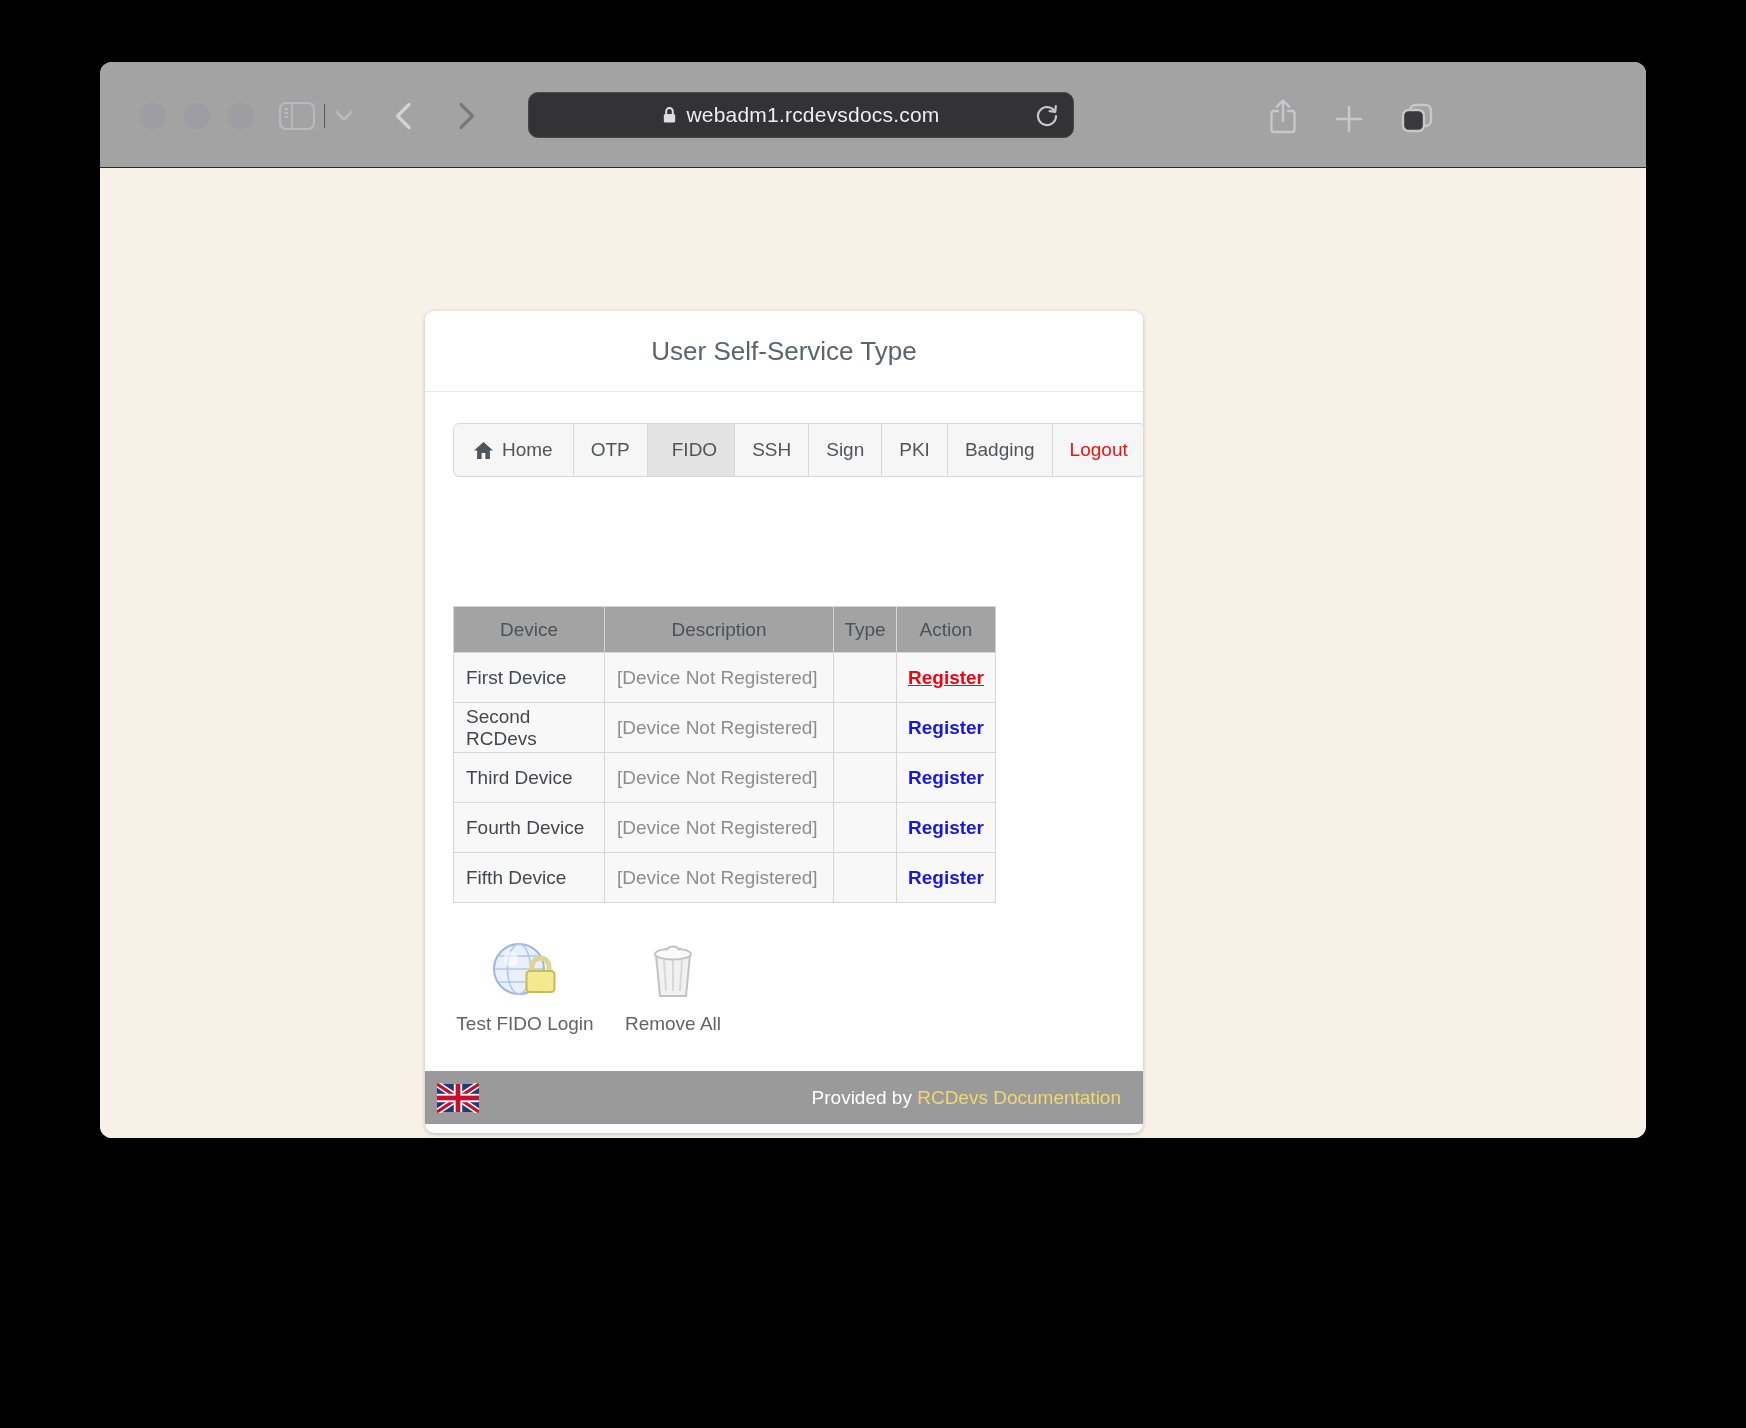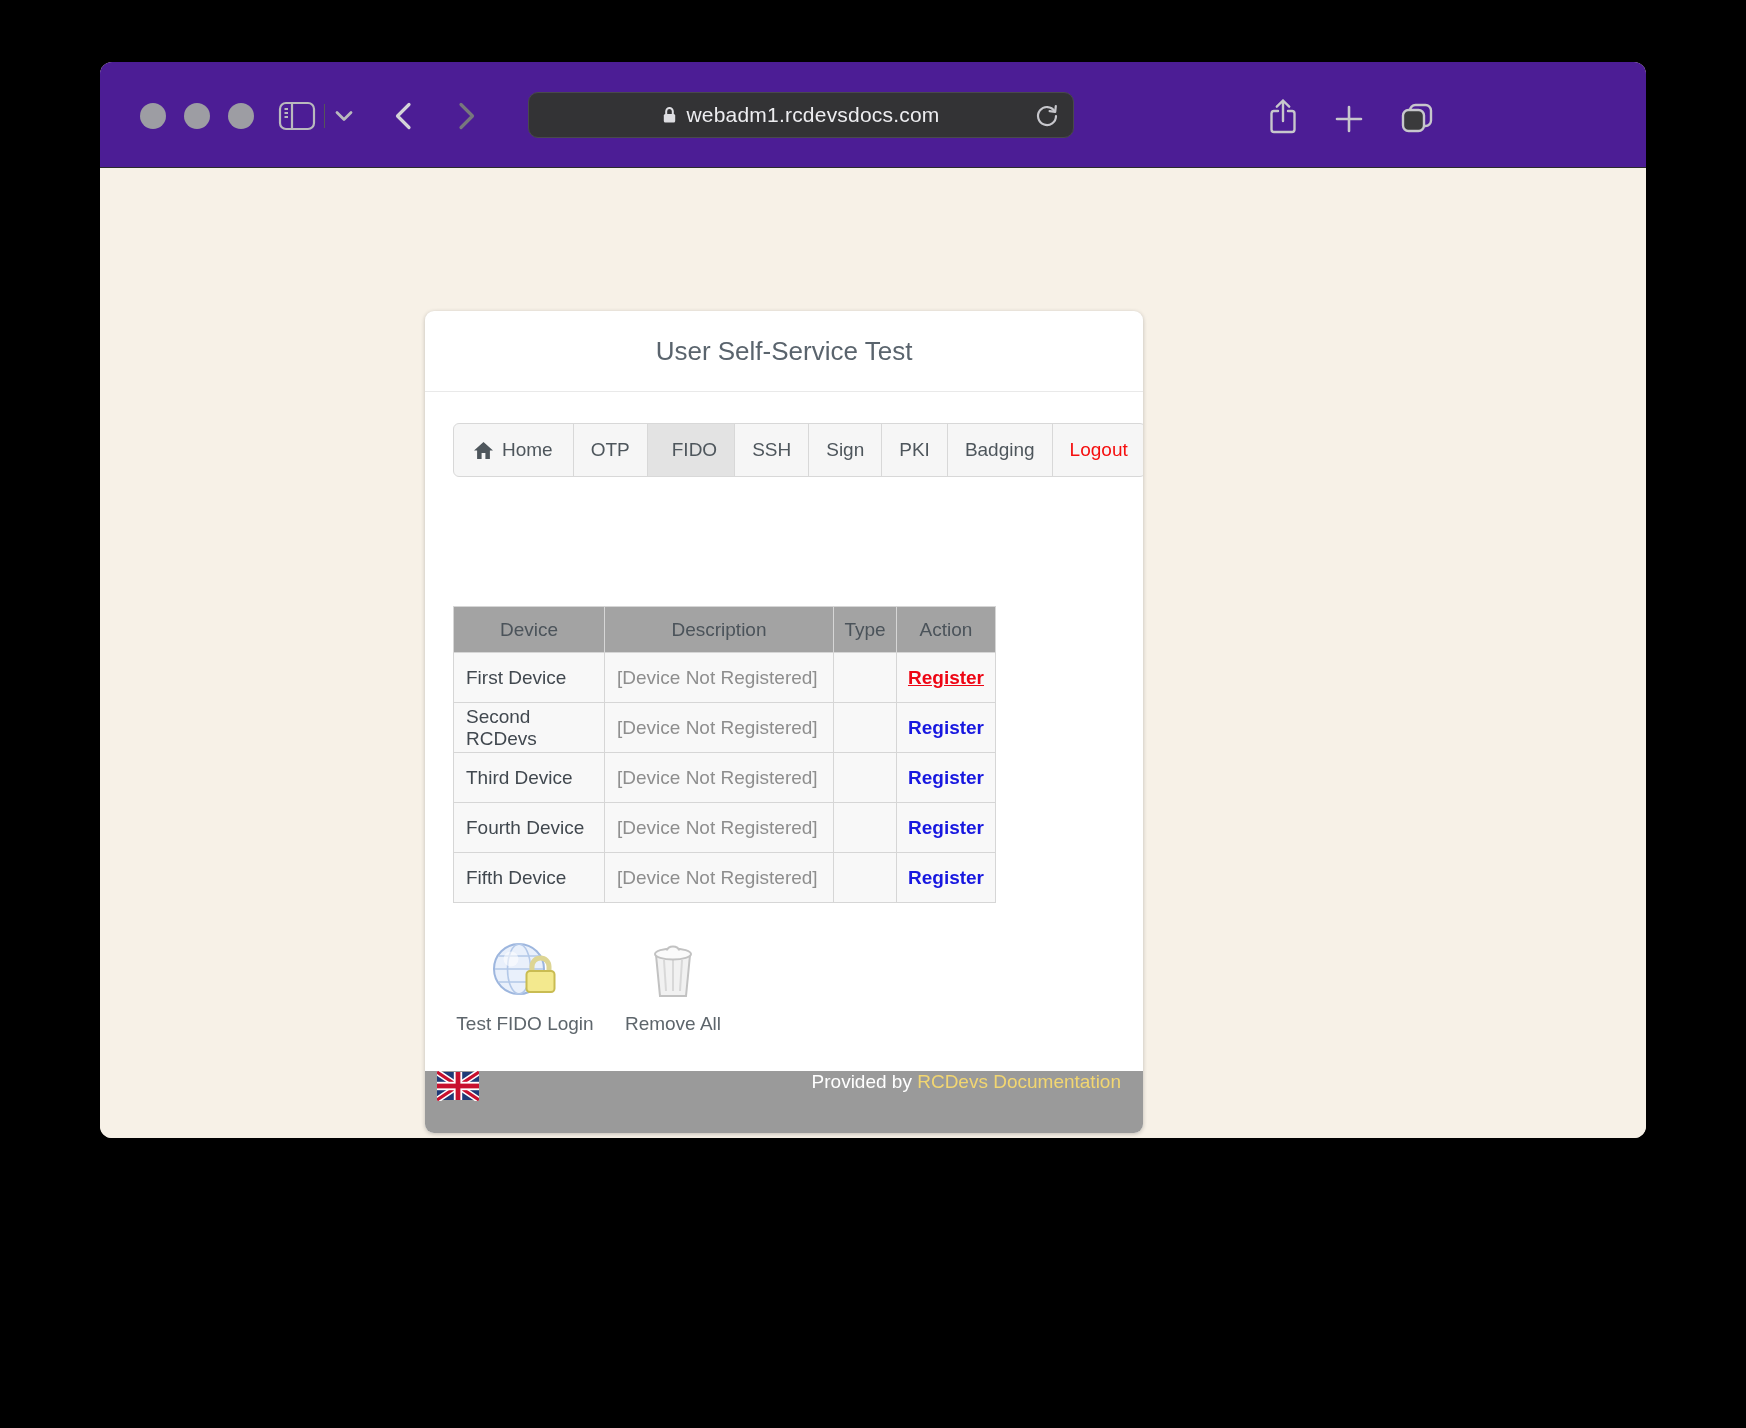--- a/index.html
+++ b/index.html
@@ -3,21 +3,21 @@
 <meta charset="utf-8">
 <style>
   * { margin:0; padding:0; box-sizing:border-box; }
   html,body { width:1746px; height:1428px; background:#000; font-family:"Liberation Sans", sans-serif; }
   body { position:relative; overflow:hidden; }
 
   
   .window { position:absolute; left:100px; top:62px; width:1546px; height:1076px;
             border-radius:12px; overflow:hidden; background:#f7f1e7;
             box-shadow:0 10px 40px rgba(0,0,0,.6); }
-  .toolbar { position:relative; height:106px; background:#4c1d95; border-bottom:1px solid #2a2a2c; }
+  .toolbar { position:relative; height:106px; background:#a3a3a3; border-bottom:1px solid #2a2a2c; }
 
   .traffic { position:absolute; left:40px; top:41px; display:flex; gap:18px; }
   .traffic span { width:26px; height:26px; border-radius:50%; background:#9d9da3; display:block; }
 
   .tb-icon { position:absolute; display:flex; align-items:center; justify-content:center; }
   .tb-divider { position:absolute; left:224px; top:42px; width:1px; height:24px; background:#55555a; }
 
   .urlbar { position:absolute; left:428px; top:30px; width:546px; height:46px;
             background:#333335; border:1px solid #49494c; border-radius:10px;
             display:flex; align-items:center; justify-content:center; gap:9px; }
@@ -60,22 +60,22 @@
   td.cell-action { text-align:center; }
   a.reg-red  { color:#ee0514; font-weight:700; text-decoration:underline; cursor:pointer; }
   a.reg-blue { color:#1717e0; font-weight:700; text-decoration:none; cursor:pointer; }
 
   .action-btn { position:absolute; top:628px; text-align:center; cursor:pointer; }
   .action-btn .ic { height:60px; display:flex; align-items:flex-end; justify-content:center; margin-bottom:14px; }
   .action-btn .lbl { font-size:19px; color:#5d656b; }
   .action-btn.first  { left:30px;  width:140px; }
   .action-btn.second { left:193px; width:110px; }
 
-  .card-footer { position:absolute; left:0; top:760px; width:100%; height:62px;
-                 background:#9a9a9a; display:flex; align-items:flex-start; padding:0 22px 0 12px; }
+  .card-footer { position:absolute; left:0; top:760px; width:100%; height:53px;
+                 background:#9a9a9a; display:flex; align-items:center; padding:0 22px 0 12px; }
   .card-footer .flag { display:flex; cursor:pointer; }
   .card-footer .foot-text { margin-left:auto; font-size:19px; color:#fff; }
   .card-footer .foot-link { color:#f2d671; cursor:pointer; }
 </style>
 </head>
 <body>
 
 <div class="window">
 
   <div class="toolbar">
@@ -148,21 +148,21 @@
       <svg width="34" height="32" viewBox="0 0 34 32">
         <rect x="10" y="3" width="21" height="21" rx="5.5" fill="none" stroke="#c7c7cc" stroke-width="2.4"></rect>
         <rect x="3" y="8" width="21" height="21" rx="5.5" fill="#3a3a3c" stroke="#c7c7cc" stroke-width="2.4"></rect>
       </svg>
     </div>
   </div>
 
   <div class="content">
     <div class="card">
 
-      <div class="card-title">User Self-Service Test</div>
+      <div class="card-title">User Self-Service Type</div>
 
       <div class="nav-tabs">
         <div class="tab">
           <span class="home-ic">
             <svg width="19" height="17" viewBox="0 0 19 17">
               <path d="M9.5 0 L19 8.4 H15.9 V17 H11.4 V11 H7.6 V17 H3.1 V8.4 H0 Z" fill="#4e565c"></path>
             </svg>
           </span>
           <span>Home</span>
         </div>

